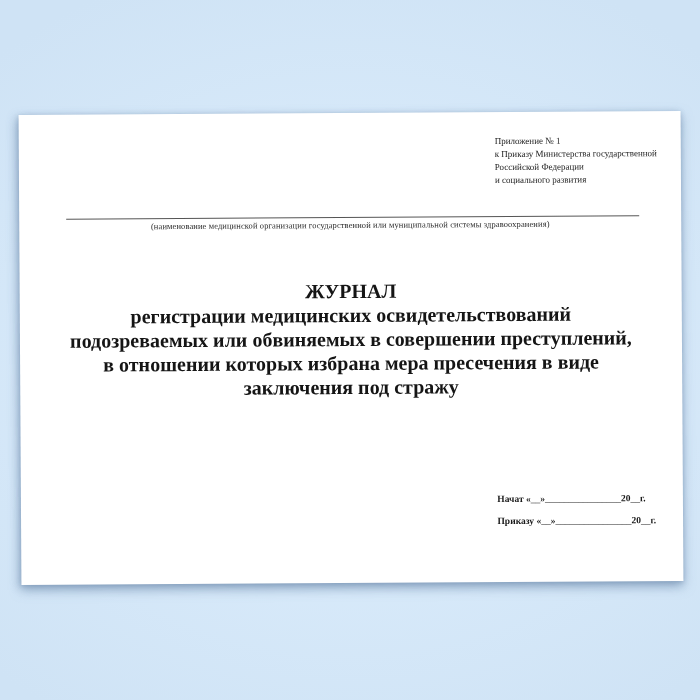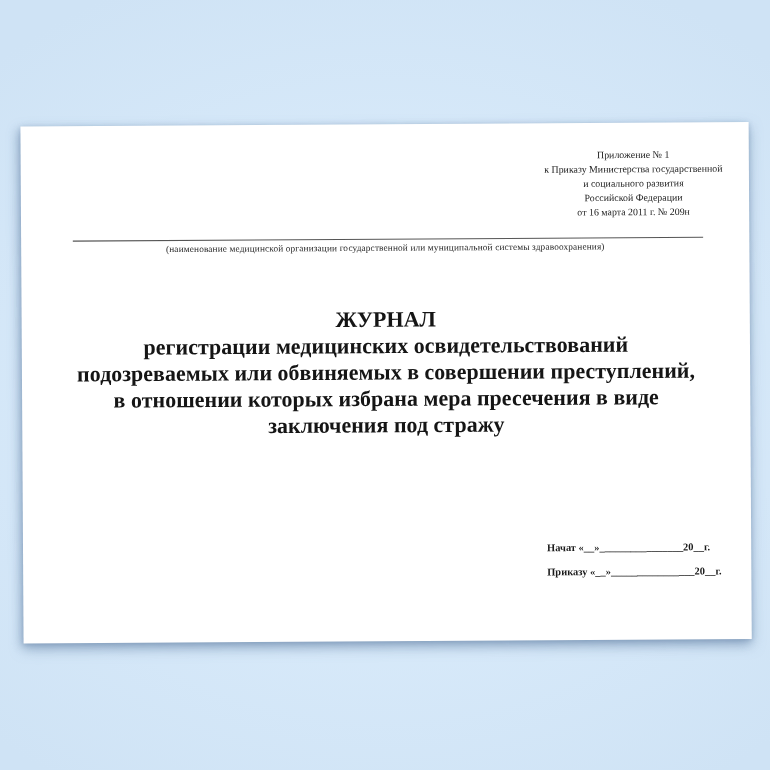--- a/index.html
+++ b/index.html
@@ -30,21 +30,21 @@
     box-shadow:
       0 5px 12px rgba(105, 135, 170, 0.55),
       0 1px 4px rgba(105, 135, 170, 0.35),
       -3px 3px 8px rgba(110, 140, 175, 0.30);
     color: #1c1c1c;
   }
   .appendix {
     position: absolute;
     top: 23px;
     right: 24px;
-    text-align: center;
+    text-align: left;
     font-size: 9px;
     line-height: 13px;
     color: #222222;
   }
   .org-rule {
     position: absolute;
     top: 96px;
     left: 47px;
     width: 573px;
     height: 8px;
@@ -93,23 +93,22 @@
 </style>
 </head>
 <body>
 
 <div class="scene">
   <div class="paper">
 
     <div class="appendix">
       <div>Приложение № 1</div>
       <div>к Приказу Министерства государственной</div>
+      <div>Российской Федерации</div>
       <div>и социального развития</div>
-      <div>Российской Федерации</div>
-      <div>от 16 марта 2011 г. № 209н</div>
     </div>
 
     <div class="org-rule"></div>
     <div class="org-caption">(наименование медицинской организации государственной или муниципальной системы здравоохранения)</div>
 
     <div class="title-block">
       <div class="title-line">ЖУРНАЛ</div>
       <div class="title-line">регистрации медицинских освидетельствований</div>
       <div class="title-line">подозреваемых или обвиняемых в совершении преступлений,</div>
       <div class="title-line">в отношении которых избрана мера пресечения в виде</div>

